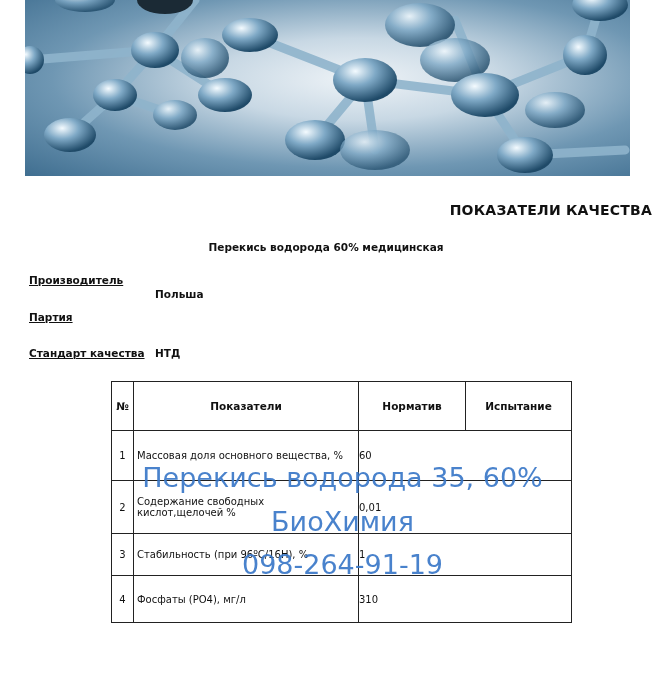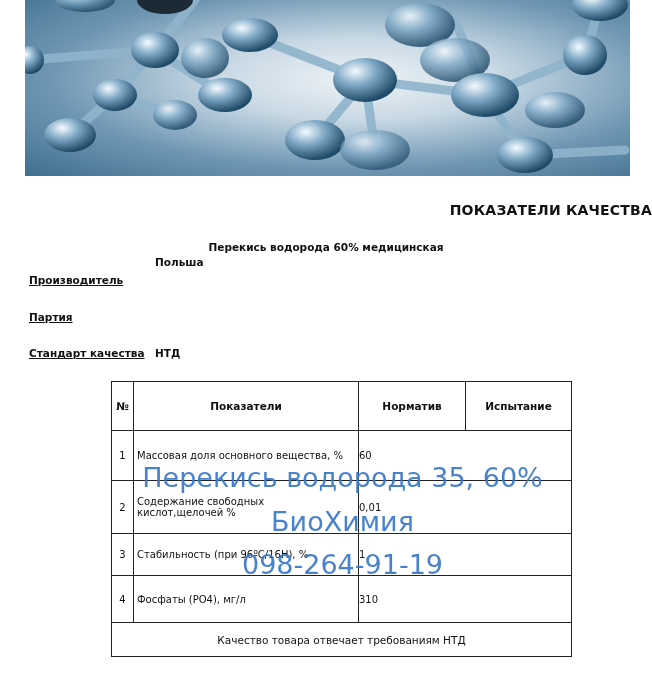--- a/index.html
+++ b/index.html
@@ -84,21 +84,21 @@
       <ellipse cx="140" cy="0" rx="28" ry="14" fill="#1b2a35"></ellipse>
       <ellipse cx="60" cy="0" rx="30" ry="12" fill="url(#sph)" opacity="0.8"></ellipse>
     </g>
   </svg>
 </div>
 
 <div class="title">ПОКАЗАТЕЛИ КАЧЕСТВА</div>
 <div class="subtitle">Перекись водорода 60% медицинская</div>
 
 <div class="meta-label" style="top:274px;">Производитель</div>
-<div class="meta-value" style="top:256px;">Польша</div>
+<div class="meta-value" style="top:288px;">Польша</div>
 <div class="meta-label" style="top:311px;">Партия</div>
 <div class="meta-value" style="top:311px;"></div>
 <div class="meta-label" style="top:347px;text-align:right;">Стандарт качества</div>
 <div class="meta-value" style="top:347px;">НТД</div>
 
 <table class="q">
   <tbody>
       <tr>
     <th>№</th>
     <th>Показатели</th>
@@ -118,21 +118,18 @@
   <tr class="r3">
     <td class="num">3</td>
     <td class="ind">Стабильность (при 96ºС/16Н), %</td>
     <td class="val" colspan="2">1</td>
   </tr>
   <tr class="r4">
     <td class="num">4</td>
     <td class="ind">Фосфаты (РО4), мг/л</td>
     <td class="val" colspan="2">310</td>
   </tr>
-  <tr class="f2">
-    <td colspan="4">Качество товара отвечает требованиям НТД</td>
-  </tr>
 </tbody>
   </table>
 
 <div class="wm" style="top:463px;">Перекись водорода 35, 60%</div>
 <div class="wm" style="top:507px;">БиоХимия</div>
 <div class="wm" style="top:550px;">098-264-91-19</div>
 
 </body></html>

